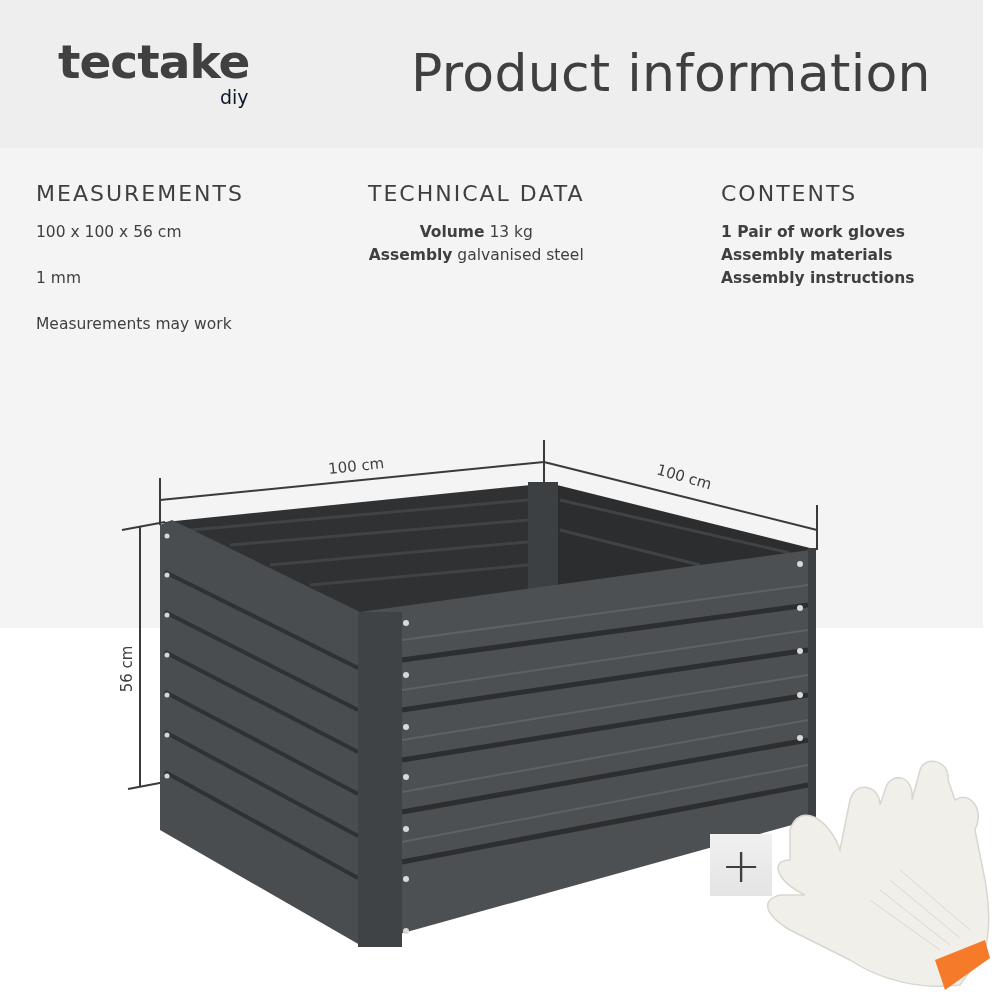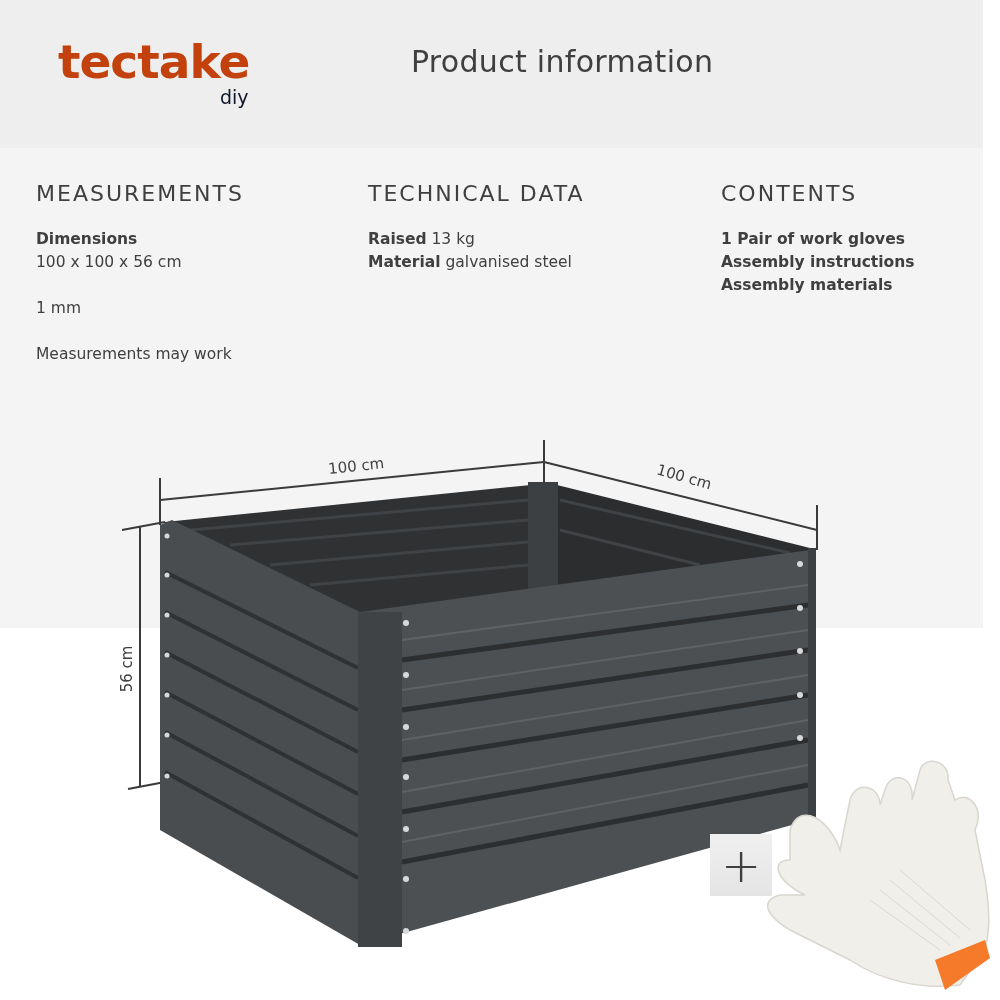--- a/index.html
+++ b/index.html
@@ -3,33 +3,33 @@
   <meta charset="utf-8">
   <style>
     * { margin: 0; padding: 0; box-sizing: border-box; }
     html, body { width: 1000px; height: 1000px; background: #ffffff; overflow: hidden; }
     body { position: relative; font-family: "DejaVu Sans", sans-serif; color: #3d3d3d; }
 
     .header-band { position: absolute; left: 0; top: 0; width: 983px; height: 148px; background: #eeeeee; }
     .info-band { position: absolute; left: 0; top: 148px; width: 983px; height: 480px; background: #f4f4f4; }
 
     .logo { position: absolute; left: 58px; top: 38px; }
-    .logo-main { font-family: "DejaVu Sans", sans-serif; font-weight: bold; font-size: 47px; letter-spacing: -1px; color: #c2410c; line-height: 1; }
+    .logo-main { font-family: "DejaVu Sans", sans-serif; font-weight: bold; font-size: 47px; letter-spacing: -1px; color: #404040; line-height: 1; }
     .logo-sub { position: absolute; left: 162px; top: 50px; font-size: 19px; color: #0f172a; line-height: 1; }
 
-    .page-title { position: absolute; left: 411px; top: 47px; font-size: 30px; font-weight: normal; color: #3f3f3f; line-height: 1; letter-spacing: 0.3px; }
+    .page-title { position: absolute; left: 411px; top: 47px; font-size: 52px; font-weight: normal; color: #3f3f3f; line-height: 1; letter-spacing: 0.3px; }
 
     .col { position: absolute; top: 183px; }
-    .col-h { font-size: 22px; letter-spacing: 2px; color: #3f3f3f; font-weight: normal; line-height: 1; margin-bottom: 23px; }
+    .col-h { font-size: 22px; letter-spacing: 2px; color: #3f3f3f; font-weight: normal; line-height: 1; margin-bottom: 16px; }
     .txt { font-size: 15.5px; line-height: 23px; color: #3f3f3f; }
     .b { font-weight: bold; }
     .gap { height: 23px; }
 
     .col-meas { left: 36px; }
-    .col-tech { left: 368px; }
+    .col-tech { left: 368px; text-align: center; }
     .col-cont { left: 721px; }
 
     .dim-label { position: absolute; font-size: 15px; color: #3f3f3f; white-space: nowrap; }
     .dim-w1 { left: 328px; top: 457px; transform: rotate(-6deg); }
     .dim-w2 { left: 656px; top: 468px; transform: rotate(16deg); }
     .dim-h { left: 104px; top: 660px; transform: rotate(-90deg); transform-origin: center; }
 
     .product-svg { position: absolute; left: 0; top: 0; }
 
     .plus-badge { position: absolute; left: 710px; top: 834px; width: 62px; height: 62px; background: linear-gradient(#f0f0f0, #e4e4e4); display: flex; align-items: center; justify-content: center; }
@@ -43,39 +43,38 @@
 
 <div class="logo">
   <div class="logo-main">tectake</div>
   <div class="logo-sub">diy</div>
 </div>
 
 <h1 class="page-title">Product information</h1>
 
 <div class="col col-meas">
   <div class="col-h">MEASUREMENTS</div>
-  <div class="txt b">Dimensions</div>
   <div class="txt">100 x 100 x 56 cm</div>
   <div class="gap"></div>
   <div class="txt">1 mm</div>
   <div class="gap"></div>
   <div class="txt">Measurements may work</div>
 </div>
 
 <div class="col col-tech">
   <div class="col-h">TECHNICAL DATA</div>
-  <div class="txt"><span class="b">Raised</span> <span>13 kg</span></div>
-  <div class="txt"><span class="b">Material</span> <span>galvanised steel</span></div>
+  <div class="txt"><span class="b">Volume</span> <span>13 kg</span></div>
+  <div class="txt"><span class="b">Assembly</span> <span>galvanised steel</span></div>
 </div>
 
 <div class="col col-cont">
   <div class="col-h">CONTENTS</div>
   <div class="txt b">1 Pair of work gloves</div>
+  <div class="txt b">Assembly materials</div>
   <div class="txt b">Assembly instructions</div>
-  <div class="txt b">Assembly materials</div>
 </div>
 
 <svg class="product-svg" width="1000" height="1000" viewBox="0 0 1000 1000">
 
   <g stroke="#3a3a3a" stroke-width="2" fill="none">
     <line x1="160" y1="478" x2="160" y2="525"></line>
     <line x1="160" y1="500" x2="544" y2="462"></line>
     <line x1="544" y1="440" x2="544" y2="490"></line>
     <line x1="544" y1="462" x2="817" y2="530"></line>
     <line x1="817" y1="505" x2="817" y2="550"></line>

